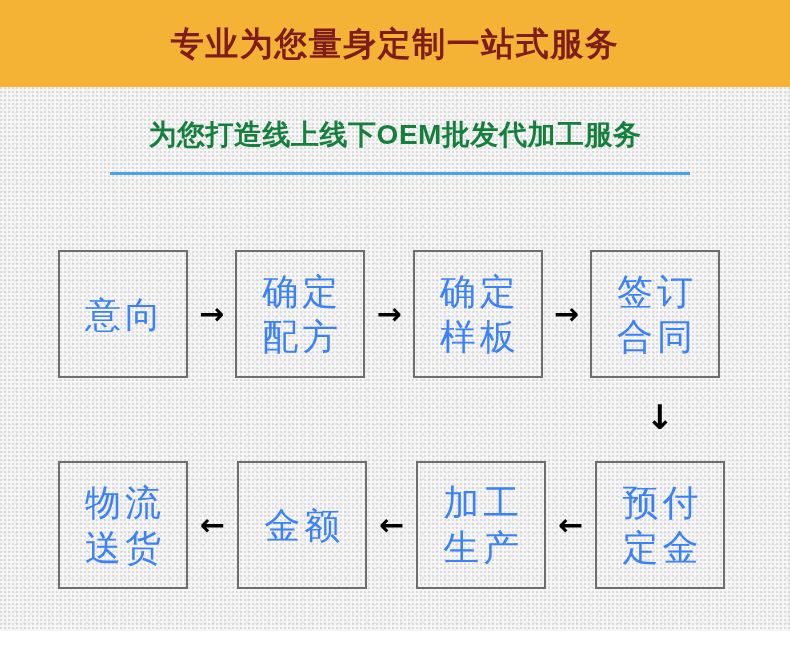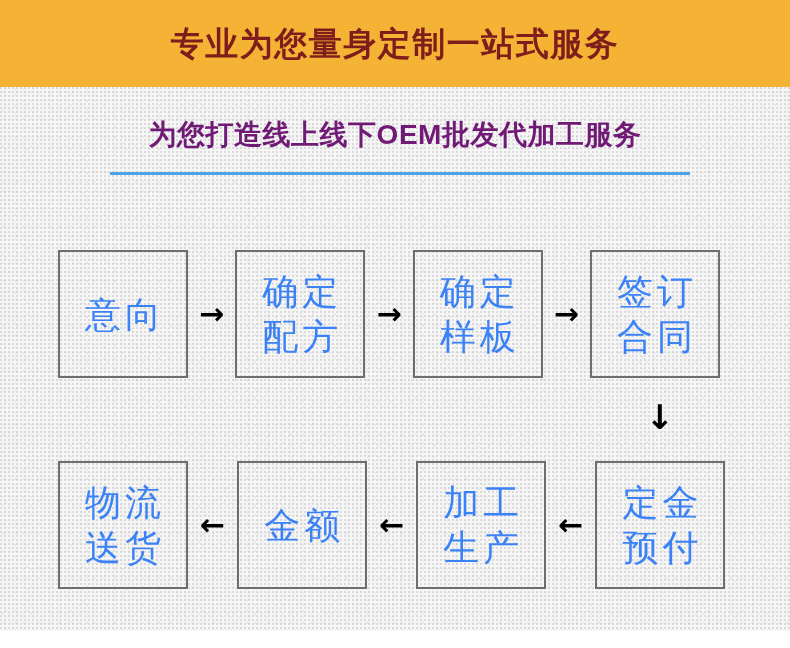--- a/index.html
+++ b/index.html
@@ -56,21 +56,21 @@
   
   .subtitle-wrap {
     position: absolute;
     left: 0;
     top: 118px;
     width: 790px;
     text-align: center;
   }
   .subtitle-text {
     display: inline-block;
-    color: #701a75;
+    color: #15803d;
     font-size: 28px;
     font-weight: bold;
     letter-spacing: 0.5px;
     white-space: nowrap;
     line-height: 1.2;
   }
   .subtitle-rule {
     position: absolute;
     left: 110px;
     top: 172px;
@@ -214,22 +214,22 @@
       <div class="arrow">←</div>
 
       <div class="node">
         <span class="node-line">加工</span>
         <span class="node-line">生产</span>
       </div>
 
       <div class="arrow">←</div>
 
       <div class="node">
+        <span class="node-line">预付</span>
         <span class="node-line">定金</span>
-        <span class="node-line">预付</span>
       </div>
 
     </div>
 
   </div>
 
   <div class="arrow-down">↓</div>
 
   <div class="bottom-strip"></div>
 

